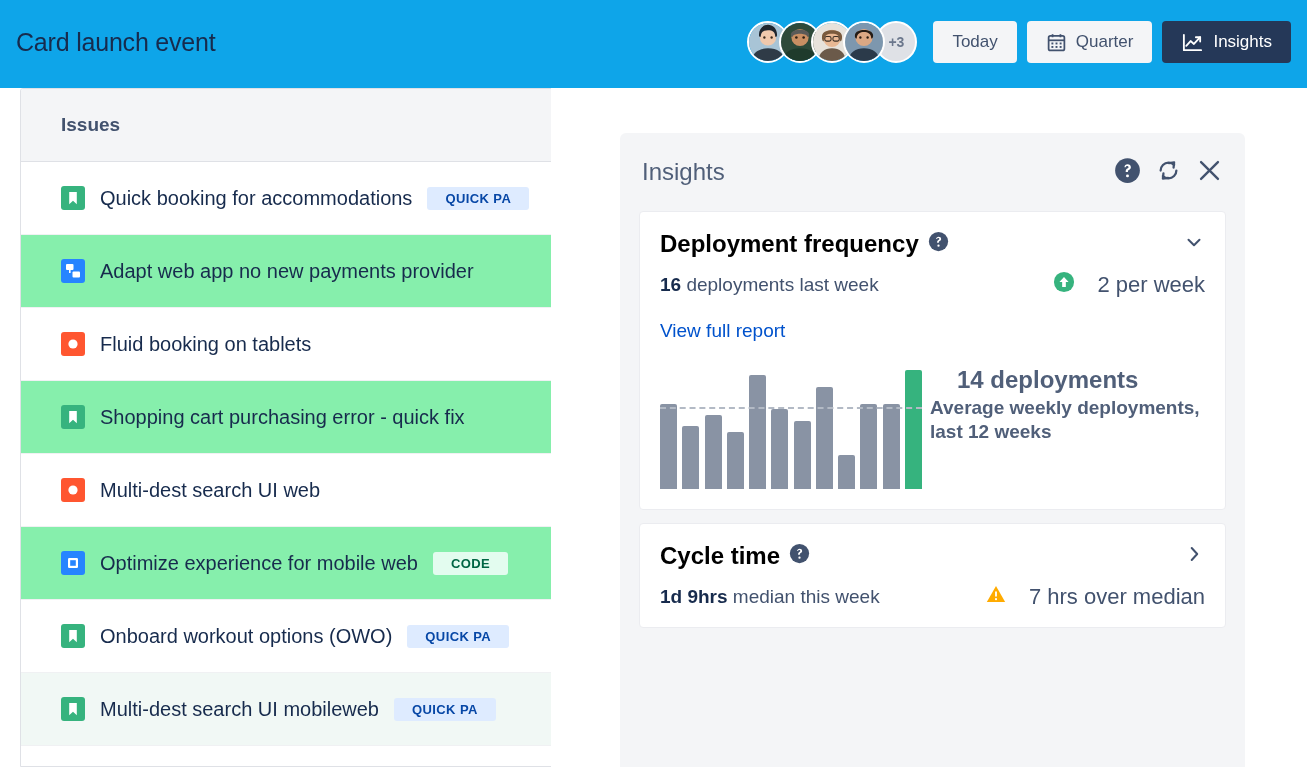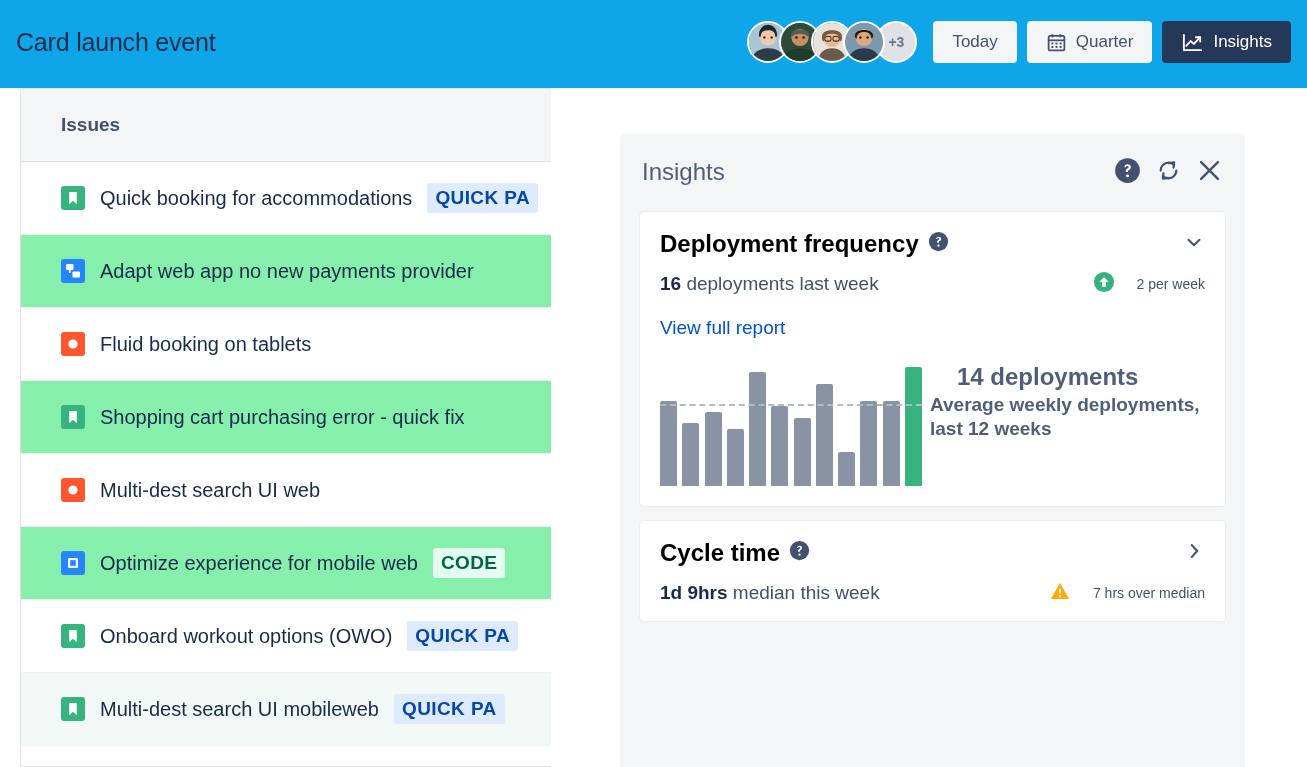--- a/index.html
+++ b/index.html
@@ -68,22 +68,22 @@
     padding-left: 40px; gap: 15px;
     border-bottom: 1px solid #f0f1f3;
   }
   .issue-row.alt { background: #86efac; }
   .issue-row.hl { background: #f1f8f5; }
   .issue-icon { width: 24px; height: 24px; flex: 0 0 auto; border-radius: 3px; }
   .issue-title {
     font-size: 20px; color: #172b4d; white-space: nowrap;
   }
   .badge {
-    font-size: 19px; font-weight: 700; letter-spacing: 0.4px;
-    padding: 4px 8px; border-radius: 3px; white-space: nowrap;
+    font-size: 13px; font-weight: 700; letter-spacing: 0.4px;
+    padding: 4px 18px; border-radius: 3px; white-space: nowrap;
     flex: 0 0 auto;
   }
   .badge.blue { background: #deebff; color: #0747a6; }
   .badge.green { background: #e3fcef; color: #006644; }
 
   
   .insights-overlay {
     position: absolute; left: 551px; top: 88px;
     width: 756px; height: 679px; background: #ffffff;
   }
@@ -109,21 +109,21 @@
   .card-title {
     font-size: 24px; font-weight: 700; color: #000000;
     display: flex; align-items: center; gap: 9px;
   }
   .metric-row {
     display: flex; align-items: center; justify-content: space-between;
     margin-top: 13px;
   }
   .metric-text { font-size: 19px; color: #42526e; }
   .metric-text b { color: #172b4d; font-weight: 700; }
-  .metric-delta { display: flex; align-items: center; gap: 22px; font-size: 14px; color: #42526e; }
+  .metric-delta { display: flex; align-items: center; gap: 22px; font-size: 22px; color: #42526e; }
   .link { font-size: 19px; color: #0052cc; cursor: pointer; display: inline-block; margin-top: 21px; }
 
   .chart-area { display: flex; align-items: flex-start; gap: 8px; margin-top: 22px; padding-bottom: 4px; }
   .chart-plot { position: relative; width: 262px; height: 125px; flex: 0 0 auto; }
   .bars { position: absolute; left: 0; bottom: 0; width: 100%; height: 125px;
           display: flex; align-items: flex-end; justify-content: space-between; }
   .bar { width: 17px; border-radius: 2px 2px 0 0; background: #8993a4; }
   .bar.accent { background: #36b37e; }
   .avg-line {
     position: absolute; left: 0; width: 100%; height: 0;

